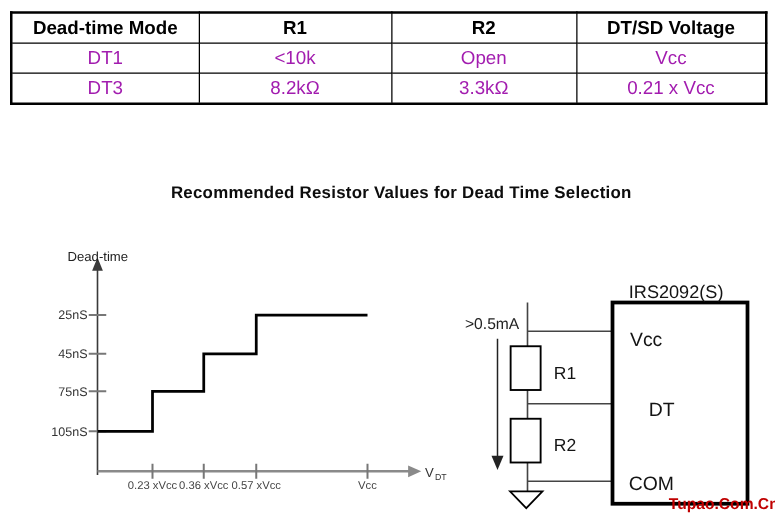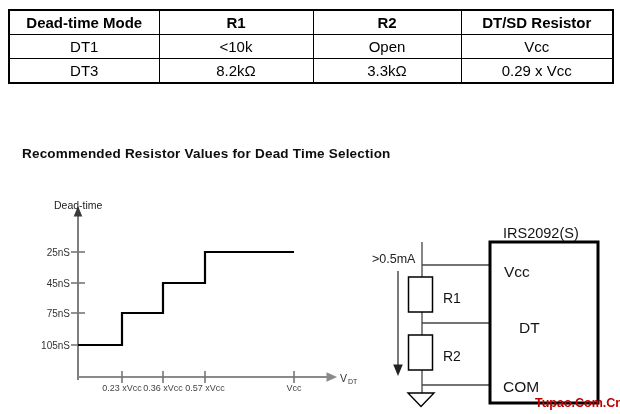--- a/index.html
+++ b/index.html
@@ -10,28 +10,28 @@
 
   
   .dt-table {
     position:absolute; left:8px; top:9px; width:604px;
     border-collapse:collapse; table-layout:fixed;
     border:2.5px solid #000;
     padding-left:32px;
   }
   .dt-table th, .dt-table td {
     border:1.5px solid #000; text-align:center; vertical-align:middle;
-    height:23px; padding:0; font-size:15px; color:#000000;
+    height:23px; padding:0; font-size:15px; color:#a21caf;
     overflow:hidden; white-space:nowrap;
   }
   .dt-table th { font-weight:bold; color:#000; }
 
   
   .caption {
-    position:absolute; top:146px; left:0; width:620px; 
+    position:absolute; top:146px; left:0; width:620px; text-align:center;
     text-indent:22px; font-weight:bold; font-size:13.5px; color:#0d0d0d;
     letter-spacing:0.2px;
   }
 
   
   .figure { position:absolute; left:0; top:0; width:620px; height:414px; }
   .figure text { font-family:"Liberation Sans", sans-serif; }
   .t-ylab  { font-size:10.5px; fill:#222; }
   .t-ytick { font-size:10px;  fill:#333; }
   .t-xtick { font-size:9px;   fill:#444; }
@@ -58,35 +58,35 @@
       <col style="width:150px">
         <col style="width:154px">
       <col style="width:148px">
         <col style="width:152px">
     </colgroup>
     <thead>
       <tr>
         <th>Dead-time Mode</th>
         <th>R1</th>
         <th>R2</th>
-        <th>DT/SD Resistor</th>
+        <th>DT/SD Voltage</th>
       </tr>
     </thead>
     <tbody>
       <tr>
         <td>DT1</td>
         <td>&lt;10k</td>
         <td>Open</td>
         <td>Vcc</td>
       </tr>
       <tr>
         <td>DT3</td>
         <td>8.2kΩ</td>
         <td>3.3kΩ</td>
-        <td>0.29 x Vcc</td>
+        <td>0.21 x Vcc</td>
       </tr>
     </tbody>
   </table>
 
   <div class="caption">Recommended Resistor Values for Dead Time Selection</div>
 
   <svg class="figure" viewBox="0 0 620 414">
 
     <g>
 

